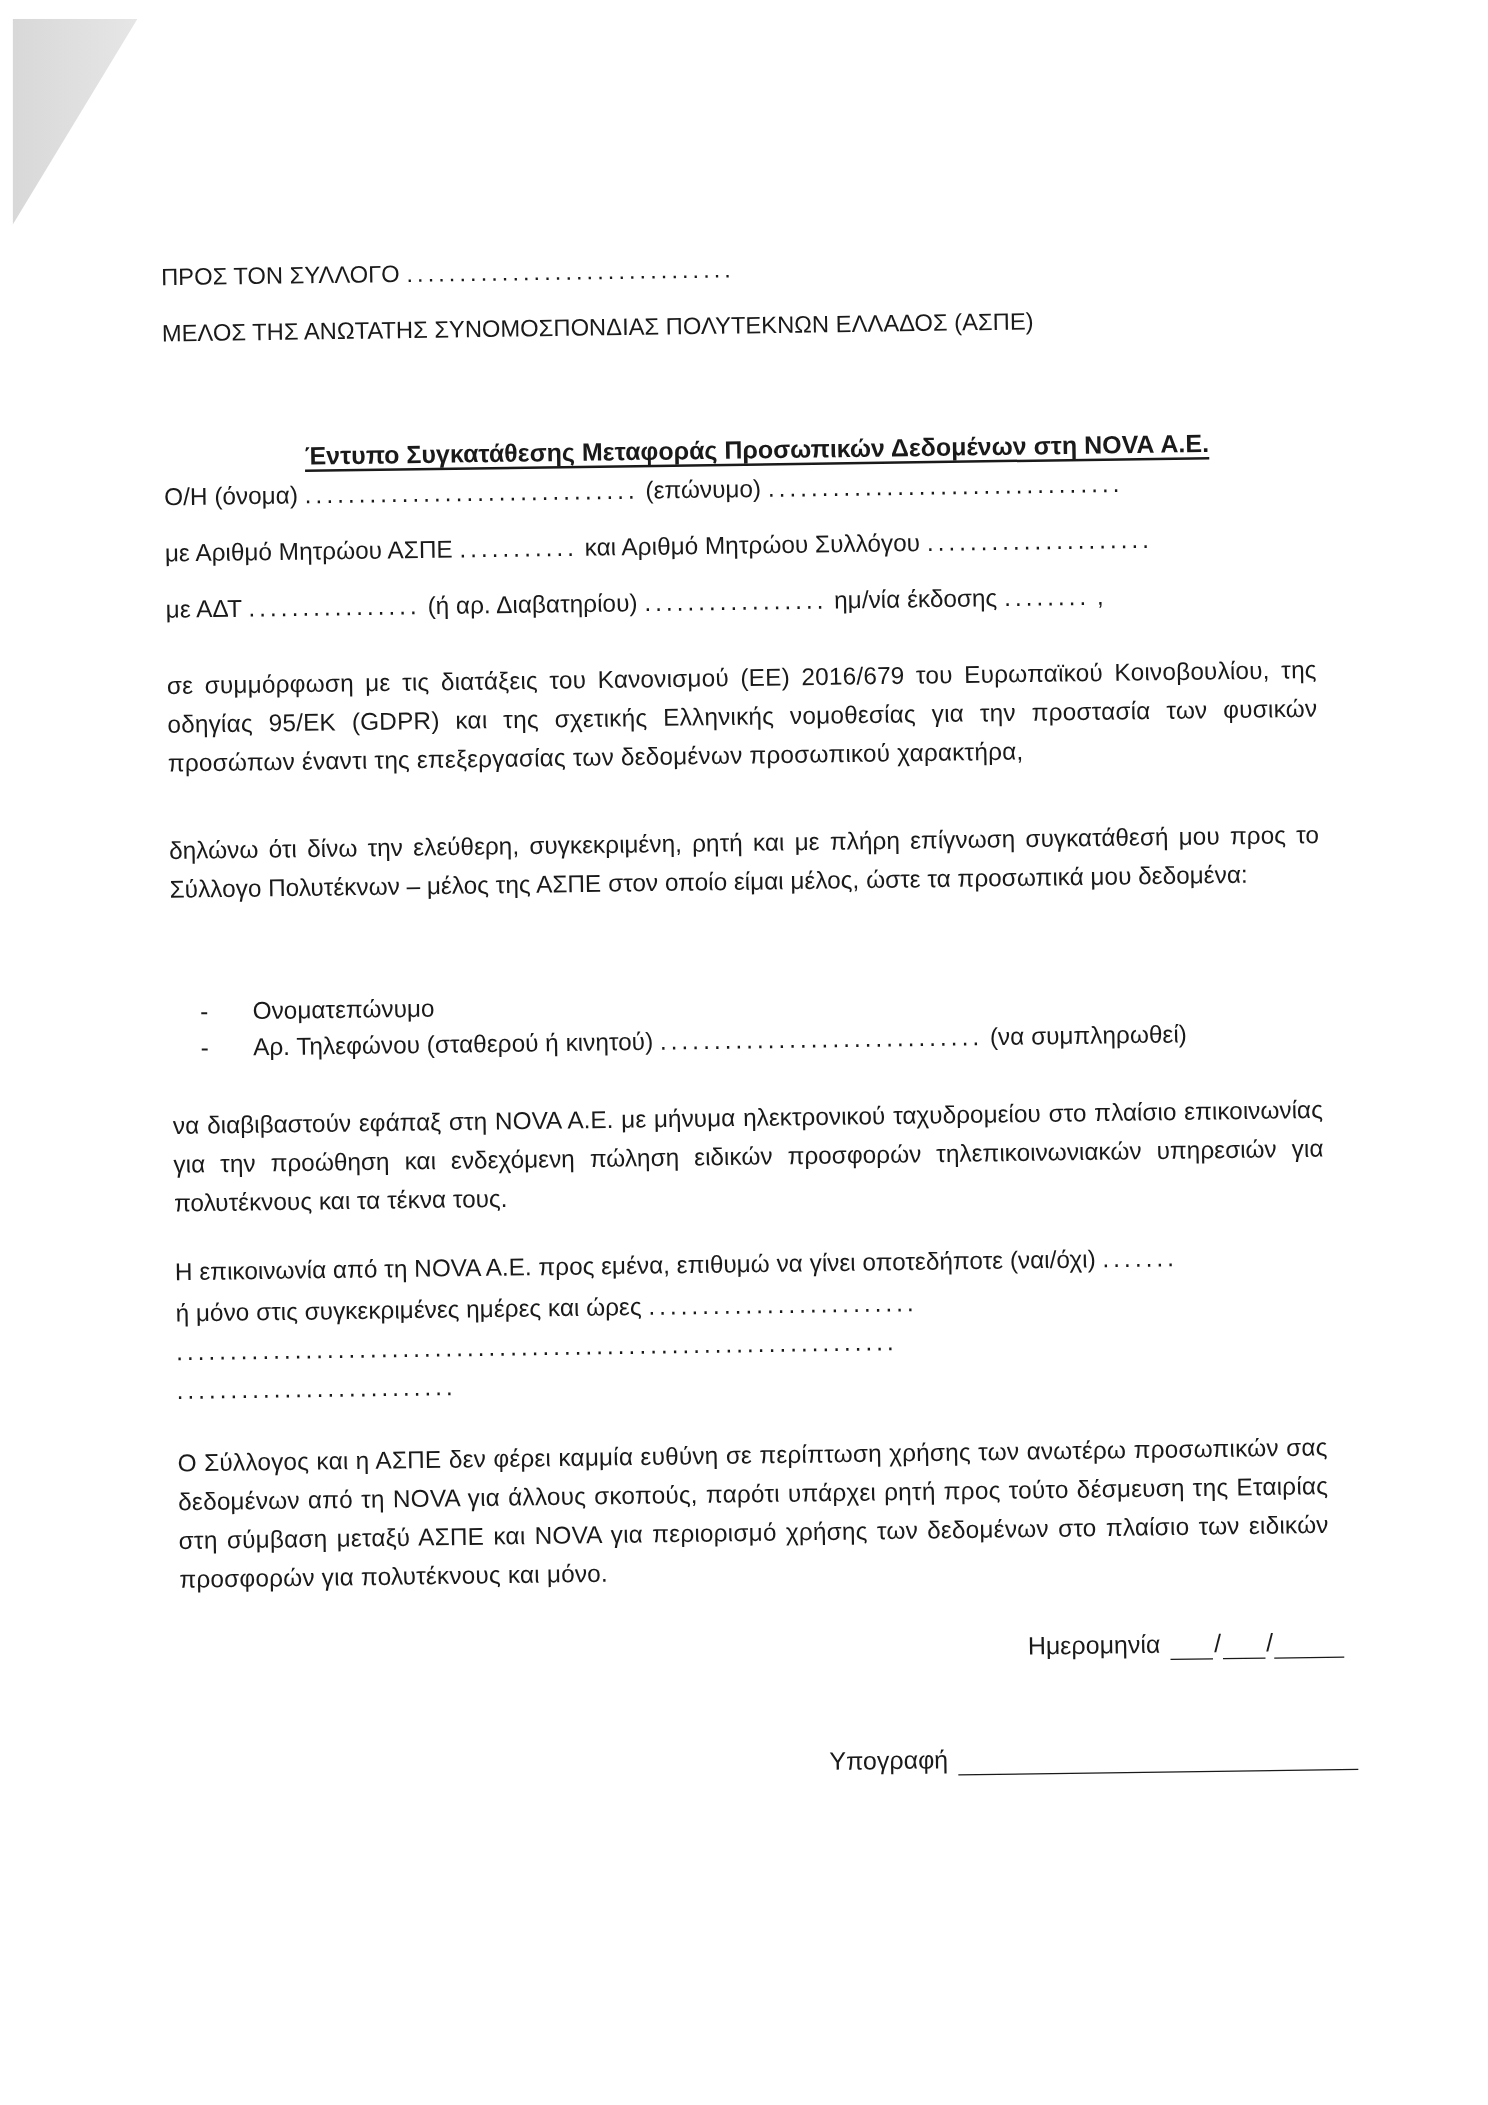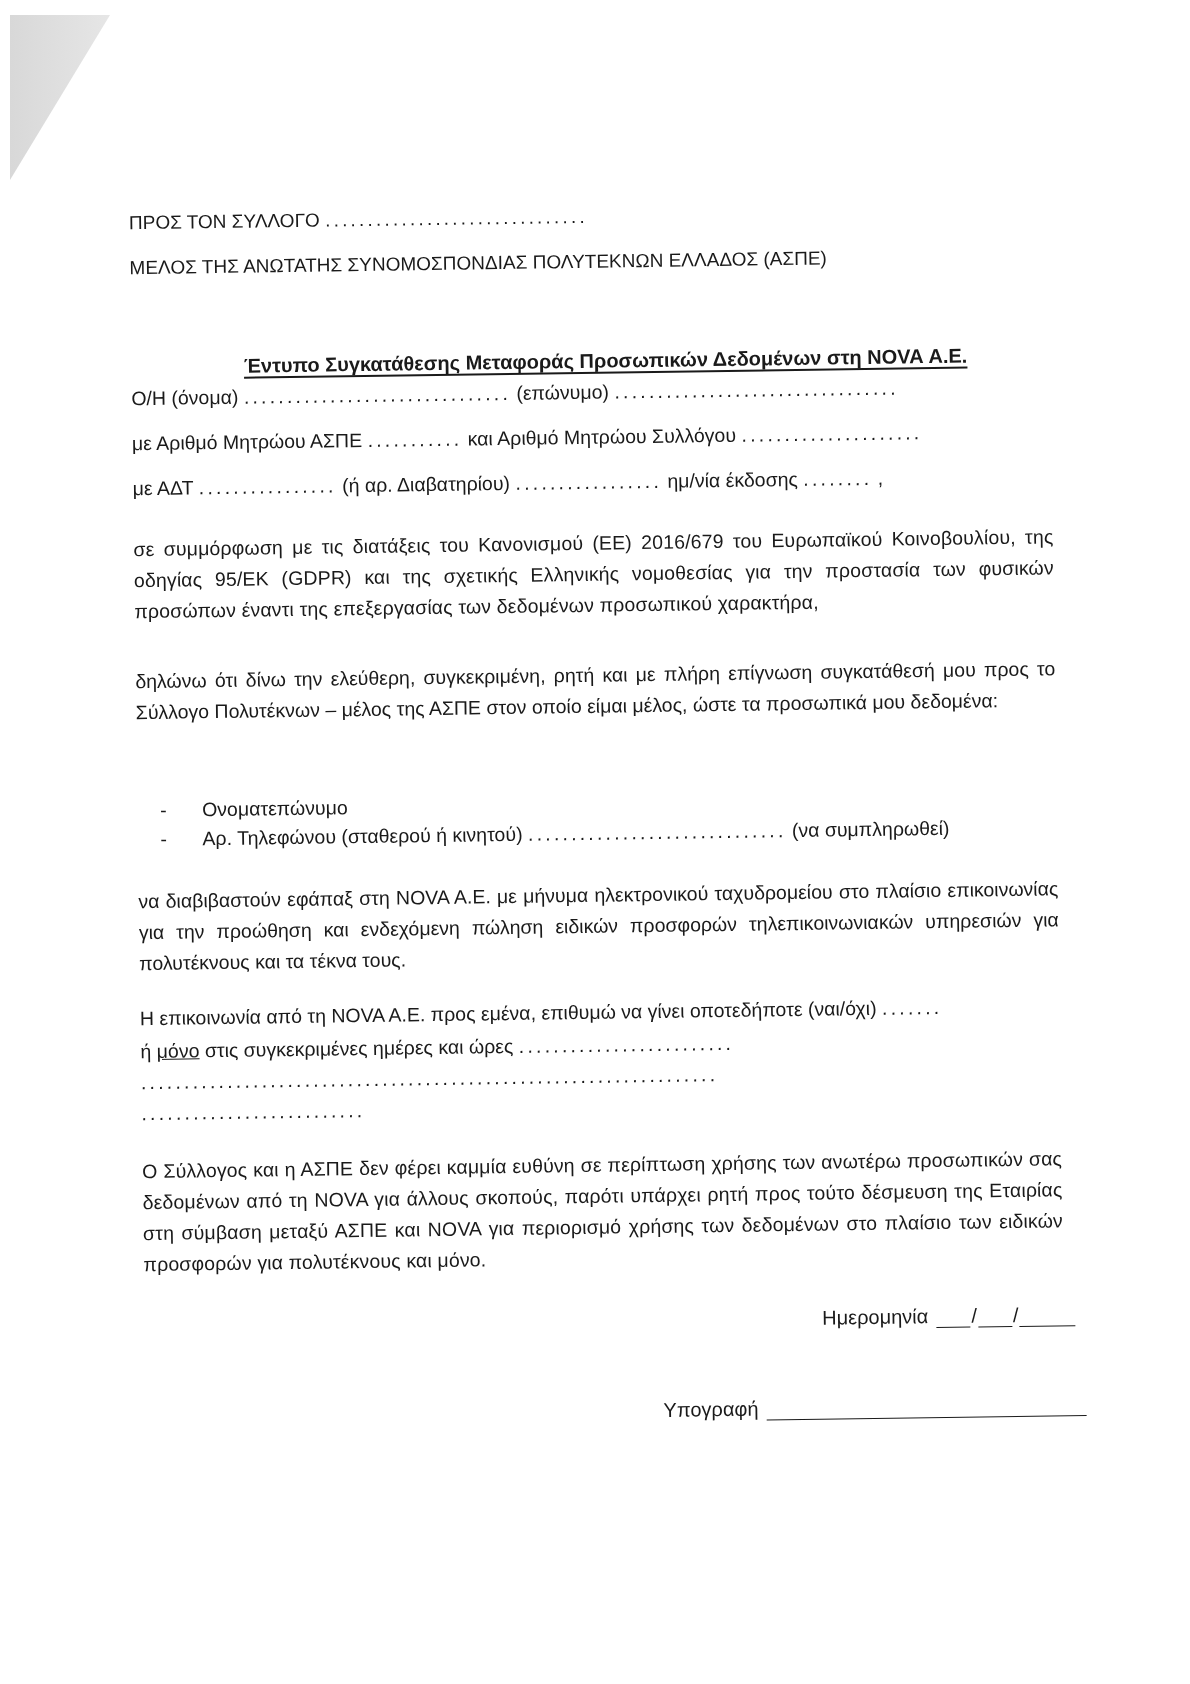--- a/index.html
+++ b/index.html
@@ -24,21 +24,21 @@
     }
     .para {
       position: absolute; left: 137px; width: 920px; font-size: 19.5px; line-height: 31px;
       text-align: justify; text-align-last: left;
     }
     .para.wide { letter-spacing: 0.15px; }
     .bullets { position: absolute; left: 160px; width: 900px; font-size: 19.5px; line-height: 29px; }
     .bullet-row { display: flex; }
     .bullet-dash { width: 42px; flex: none; }
     .bullet-text { flex: 1; }
-    .under { text-decoration: underline; }
+    .under { }
     .sig-row { position: absolute; font-size: 20px; white-space: nowrap; display: flex; align-items: flex-end; }
     .blank { display: inline-block; border-bottom: 1.5px solid #1a1a1a; height: 20px; }
     .slash { padding: 0 1px; }
   </style>
 </head>
 <body>
 
 <div class="scan-corner"></div>
 
 <div class="page">

